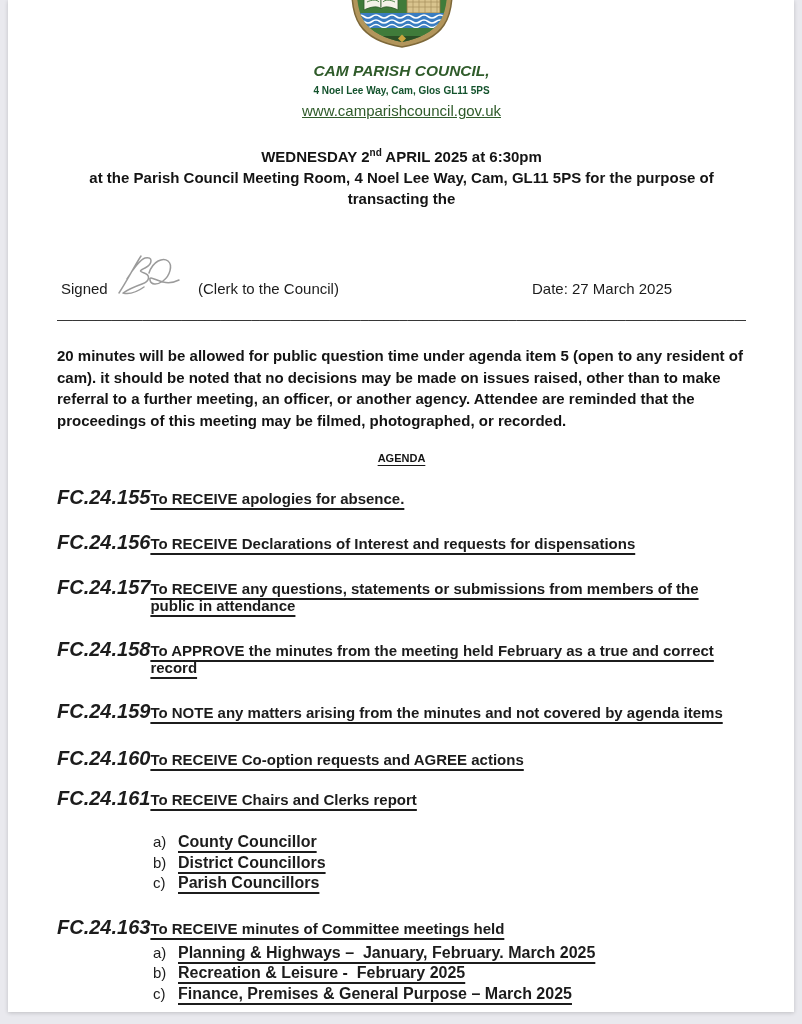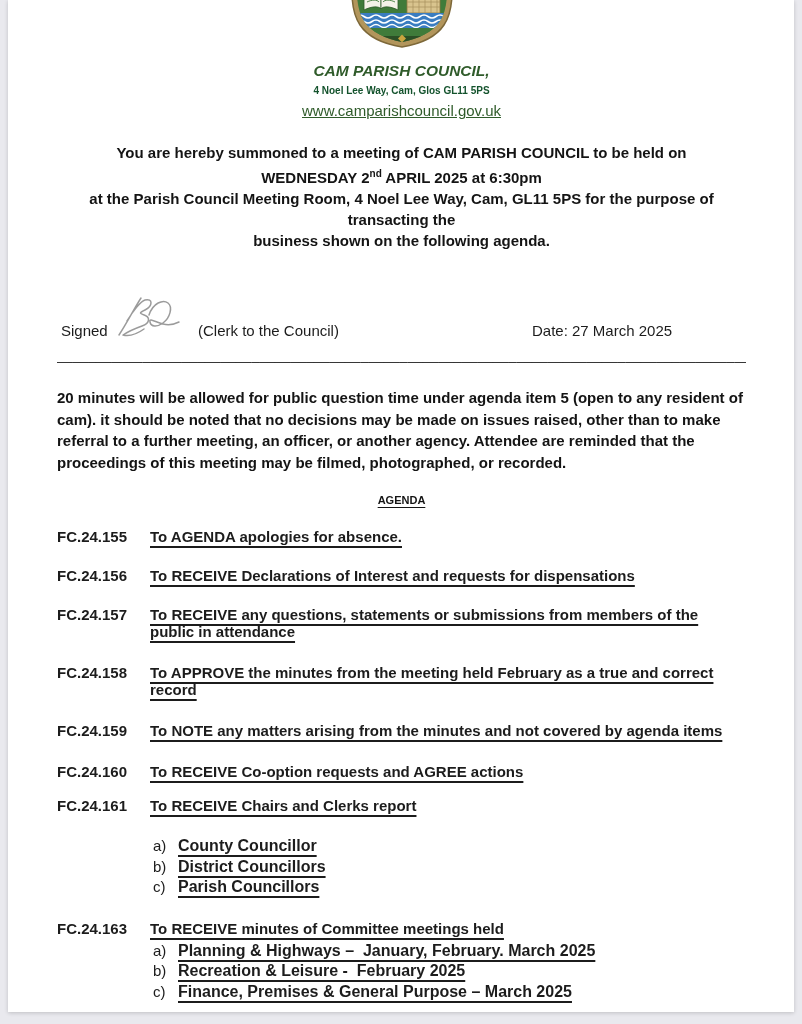--- a/index.html
+++ b/index.html
@@ -93,21 +93,22 @@
     text-decoration:underline;
     text-underline-offset:3px;
     color:#141414;
   }
   .agenda-list{margin-top:22px;}
   .item{margin-bottom:22px;}
   .item-main{display:flex;align-items:baseline;}
   .code{
     flex:0 0 93px;
     font-weight:bold;
-    font-size:15px;
+    font-size:20px;
+    font-style:italic;
   }
   .title{
     font-weight:bold;
     font-size:15px;
     text-decoration:underline;
     text-underline-offset:3.5px;
     text-decoration-thickness:1.5px;
   }
   .subs{margin:4px 0 0 96px;}
   .sub{display:flex;align-items:baseline;line-height:20.5px;}
@@ -160,24 +161,22 @@
     </svg>
   </div>
 
   <div class="org">
     <div class="org-name">CAM PARISH COUNCIL,</div>
     <div class="org-address">4 Noel Lee Way, Cam, Glos GL11 5PS</div>
     <div><a class="org-site">www.camparishcouncil.gov.uk</a></div>
   </div>
 
   <div class="summons">
-    <div>You are hereby summoned to a meeting of CAM PARISH COUNCIL to be held on</div>
     <div><span>WEDNESDAY 2</span><sup>nd</sup><span> APRIL 2025 at 6:30pm</span></div>
     <div>at the Parish Council Meeting Room, 4 Noel Lee Way, Cam, GL11 5PS for the purpose of transacting the</div>
-    <div>business shown on the following agenda.</div>
   </div>
 
   <div class="signed-row">
     <span class="signed-label">Signed</span>
     <svg class="sig" width="72" height="52" viewBox="0 0 72 52">
       <path d="M6,44 C14,32 22,16 28,7 M14,30 C20,20 28,10 32,9 C40,7 40,15 32,19 C27,21.5 26,22 30,23.5 C38,26 37,32 29,35 C24,36.8 16,40 10,44 C16,45.5 24,43 31,38
                M36,24 C40,12 50,8 55,12 C60,16 57,27 50,32 C44,36.3 38,36 37,31 C36,26.5 42,31 50,33 C56,34.5 62,33 66,31" fill="none" stroke="#9b9b9b" stroke-width="1.5" stroke-linecap="round" stroke-linejoin="round"></path>
     </svg>
     <span class="clerk-label">(Clerk to the Council)</span>
     <span class="date-label">Date: 27 March 2025</span>
@@ -187,21 +186,21 @@
 
   <p class="notice">20 minutes will be allowed for public question time under agenda item 5 (open to any resident of cam). it should be noted that no decisions may be made on issues raised, other than to make referral to a further meeting, an officer, or another agency. Attendee are reminded that the proceedings of this meeting may be filmed, photographed, or recorded.</p>
 
   <h2 class="agenda-title">AGENDA</h2>
 
   <div class="agenda-list">
 
     <div class="item">
       <div class="item-main">
         <span class="code">FC.24.155</span>
-        <span class="title">To AGENDA apologies for absence.</span>
+        <span class="title">To RECEIVE apologies for absence.</span>
       </div>
     </div>
 
     <div class="item">
       <div class="item-main">
         <span class="code">FC.24.156</span>
         <span class="title">To RECEIVE Declarations of Interest and requests for dispensations</span>
       </div>
     </div>
 

